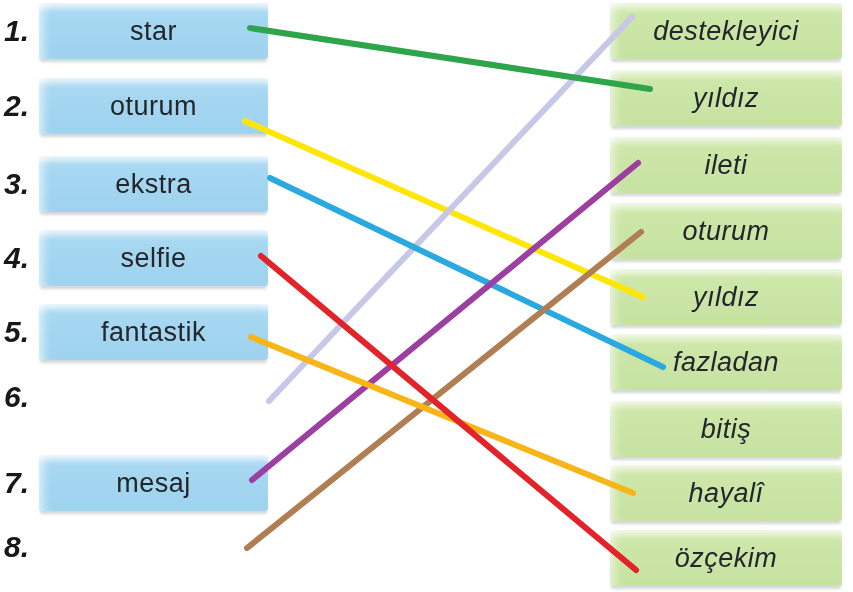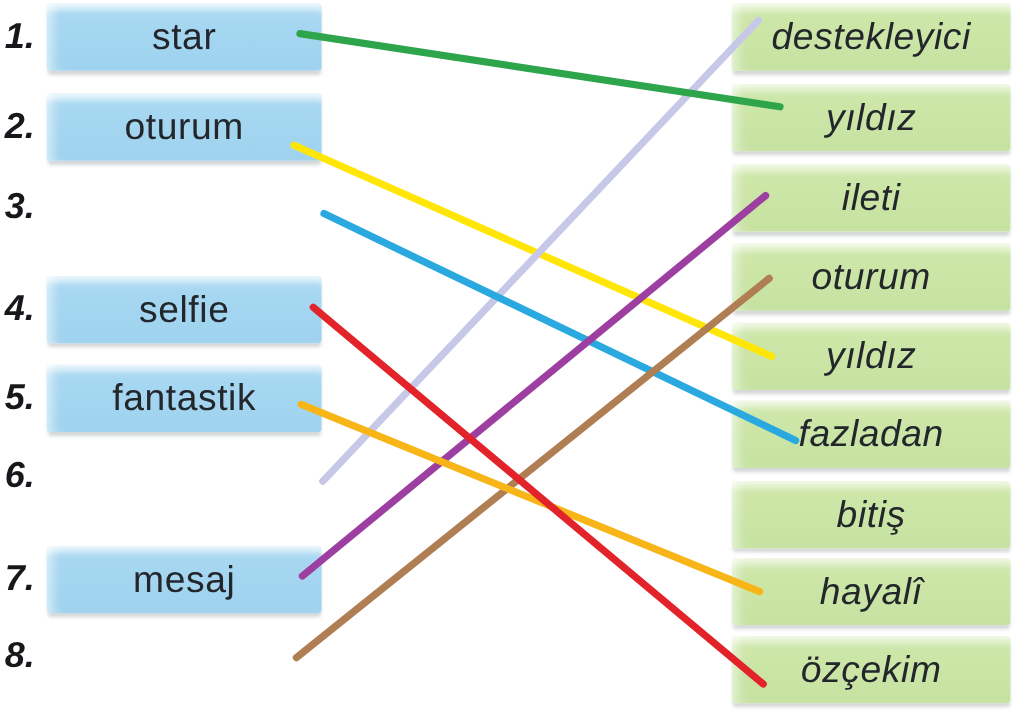--- a/index.html
+++ b/index.html
@@ -25,21 +25,21 @@
                inset 0 10px 8px -6px rgba(255,255,255,.7),
                0 4px 3px -1px rgba(100,110,120,.28);
   }
   .green{
     width:232px;
     background:linear-gradient(180deg,#e0efc6 0%,#cde7a9 16%,#c6e2a1 100%);
     box-shadow:inset 10px 0 10px -6px rgba(255,255,255,.6),
                inset 0 10px 8px -6px rgba(255,255,255,.65),
                0 4px 3px -1px rgba(100,110,120,.28);
   }
-  .word{font-size:31px;color:#23262b;letter-spacing:.5px;}
+  .word{font-size:27px;color:#23262b;letter-spacing:.5px;}
   
   .l0{top:3px}.l1{top:78px}.l2{top:156px}.l3{top:230px}
   .l4{top:304px}.l5{top:380px}.l6{top:455px}.l7{top:530px}
   
   .r0{top:3px}.r1{top:70px}.r2{top:137px}.r3{top:203px}.r4{top:269px}
   .r5{top:334px}.r6{top:401px}.r7{top:465px}.r8{top:530px}
   svg.lines{position:absolute;left:0;top:0;pointer-events:none;}
 </style>
 </head>
 <body>
@@ -53,20 +53,23 @@
     </div>
   </div>
   <div class="lrow l1">
     <div class="num">2.</div>
     <div class="wordbox blue">
       <span class="word">oturum</span>
     </div>
   </div>
   <div class="lrow l2">
     <div class="num">3.</div>
+    <div class="wordbox blue">
+      <span class="word">ekstra</span>
+    </div>
   </div>
   <div class="lrow l3">
     <div class="num">4.</div>
     <div class="wordbox blue">
       <span class="word">selfie</span>
     </div>
   </div>
   <div class="lrow l4">
     <div class="num">5.</div>
     <div class="wordbox blue">

